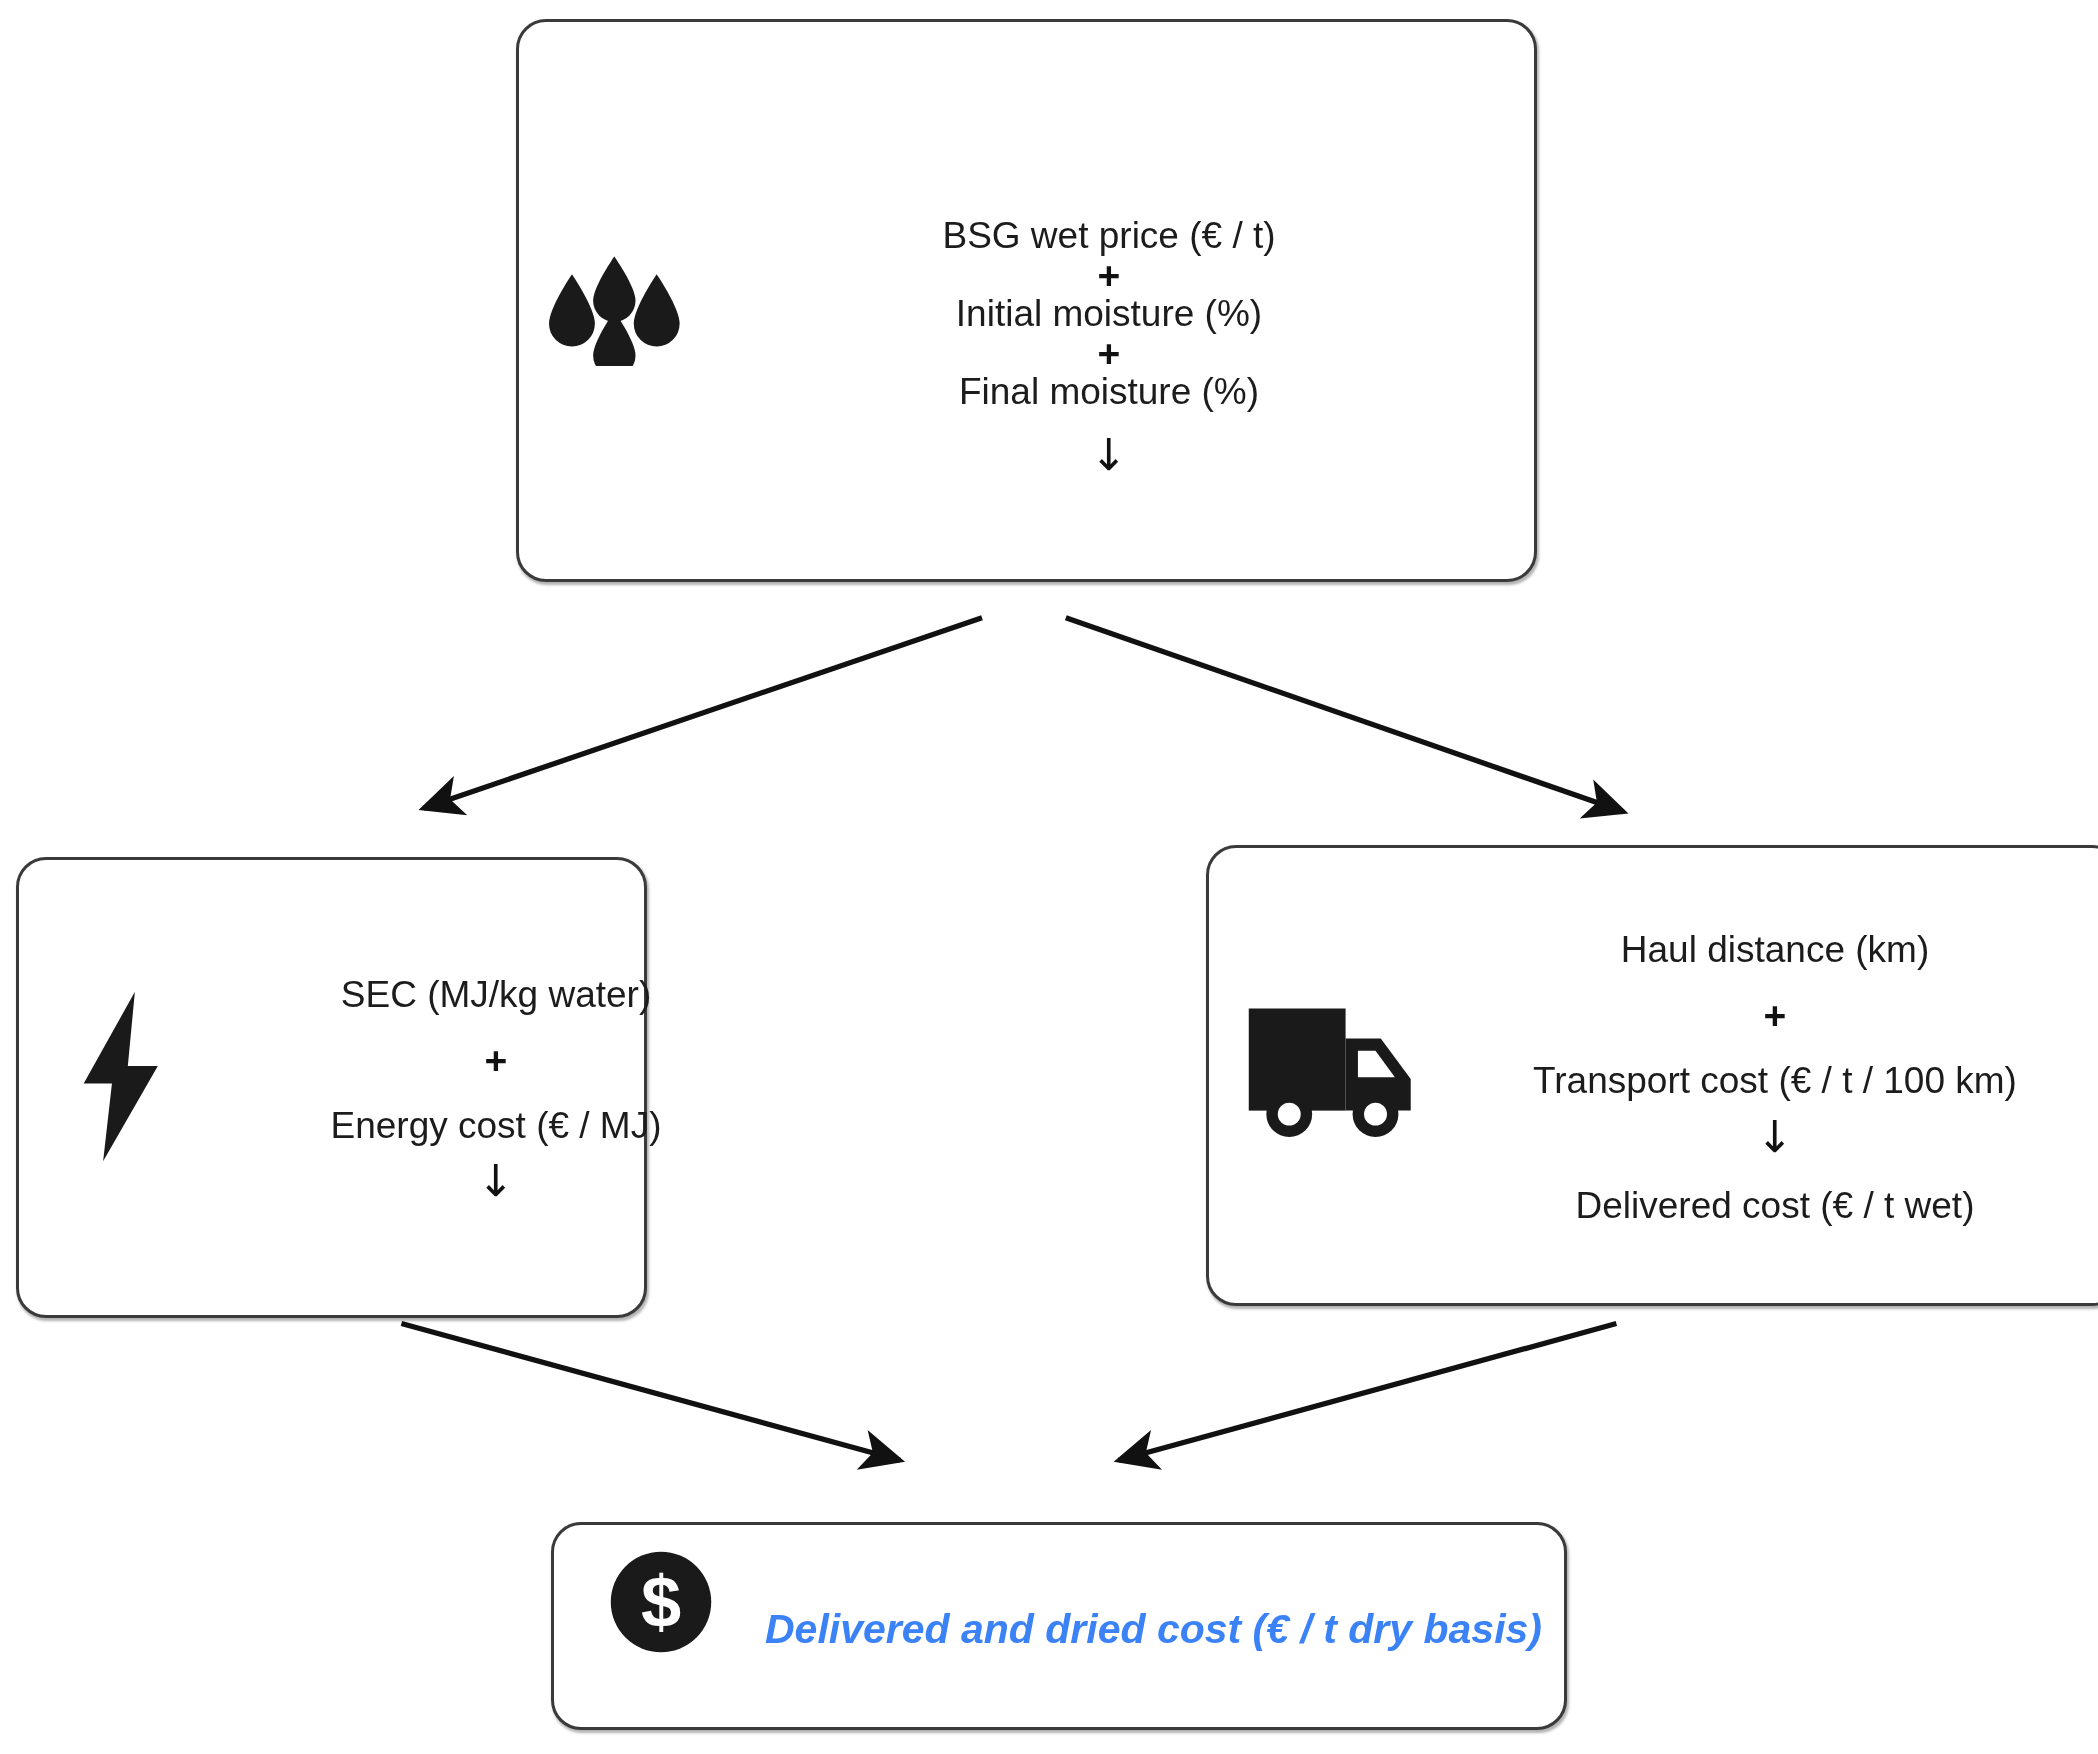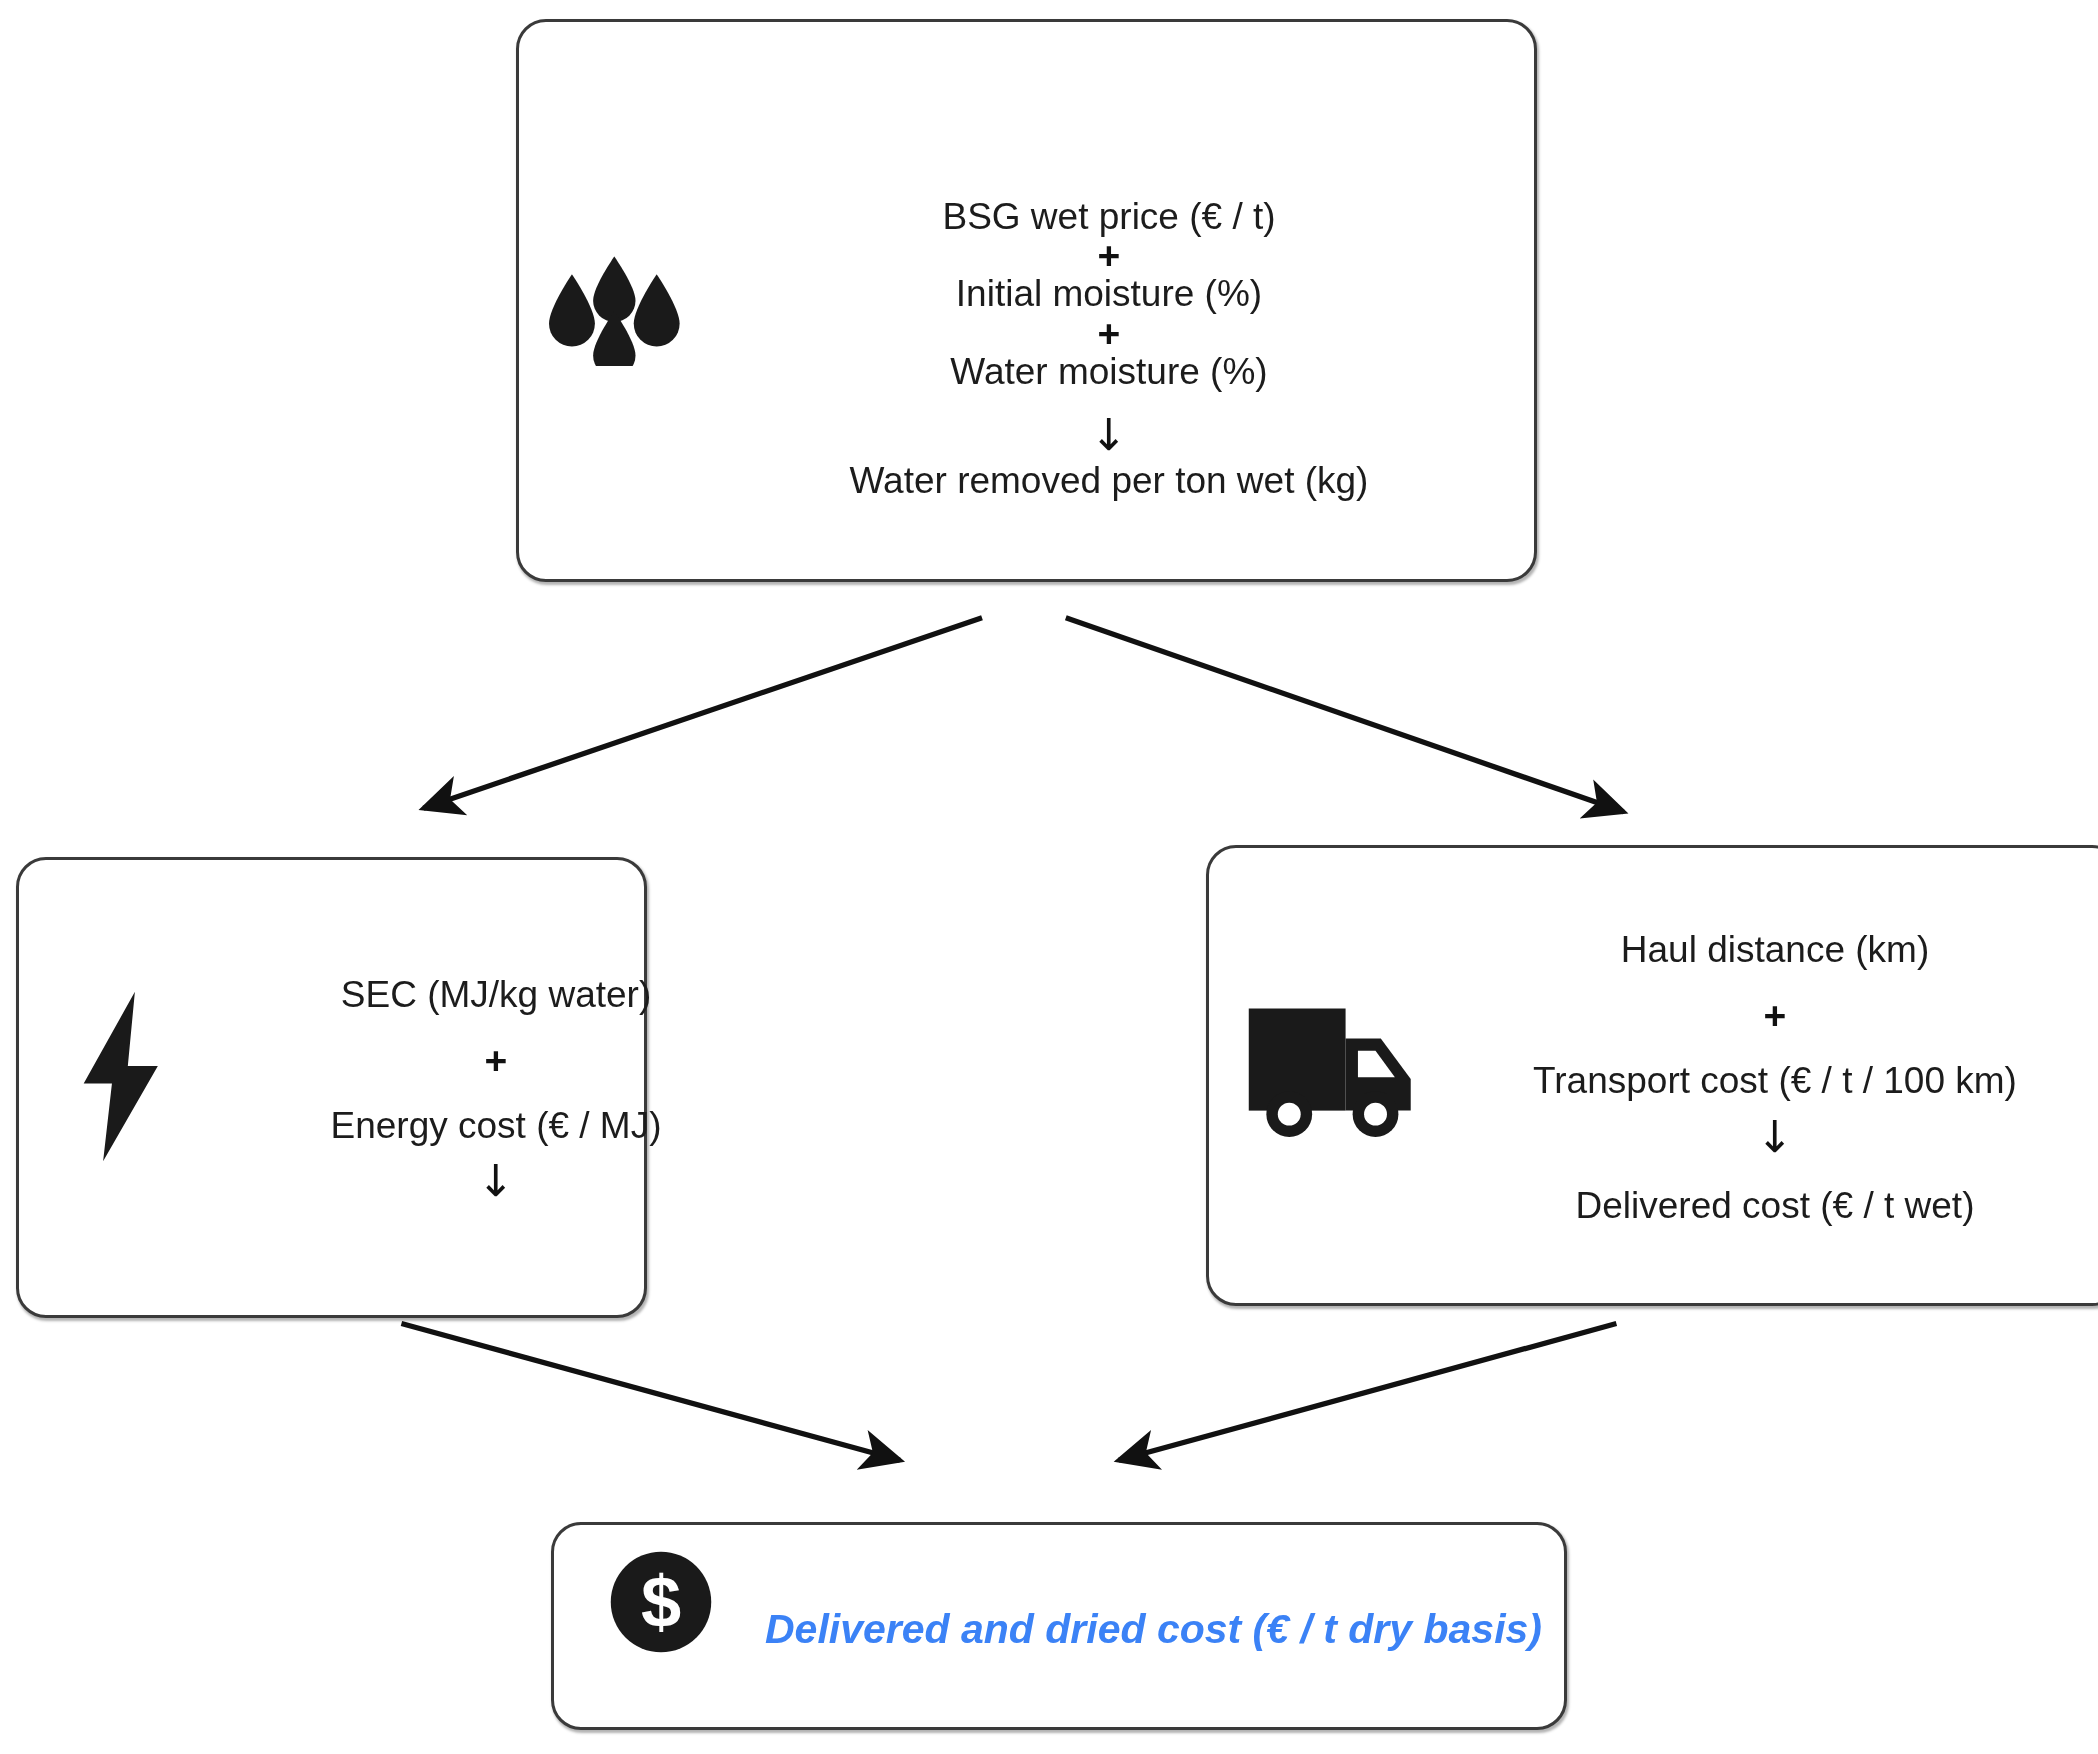--- a/index.html
+++ b/index.html
@@ -149,23 +149,22 @@
 
         <path d="M74 66 C74 66 50 100 50 116 a24 24 0 0 0 48 0 C98 100 74 66 74 66 Z" fill="#1a1a1a"></path>
       </svg>
     </div>
 
     <div class="stack" id="stack-inputs">
       <div class="line">BSG wet price (€ / t)</div>
       <div class="op">+</div>
       <div class="line">Initial moisture (%)</div>
       <div class="op">+</div>
-      <div class="line">Water moisture (%)</div>
+      <div class="line">Final moisture (%)</div>
       <div class="arrow-glyph">↓</div>
-      <div class="line">Water removed per ton wet (kg)</div>
     </div>
   </div>
 
   <div class="flow-box" id="box-energy">
 
     <div class="icon-well" id="icon-bolt">
       <svg width="92" height="173" viewBox="0 0 104 196" aria-hidden="true">
         <path d="M70 2 L12 106 L44 106 L34 194 L96 86 L62 86 Z" fill="#1a1a1a"></path>
       </svg>
     </div>

